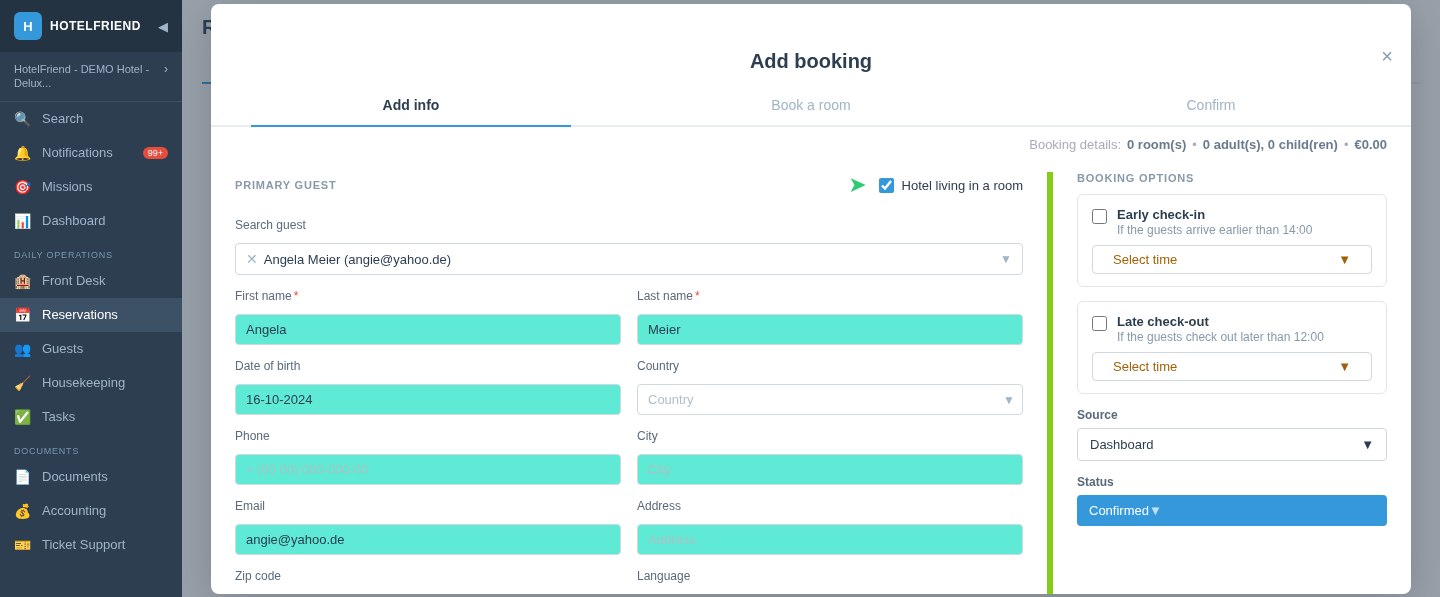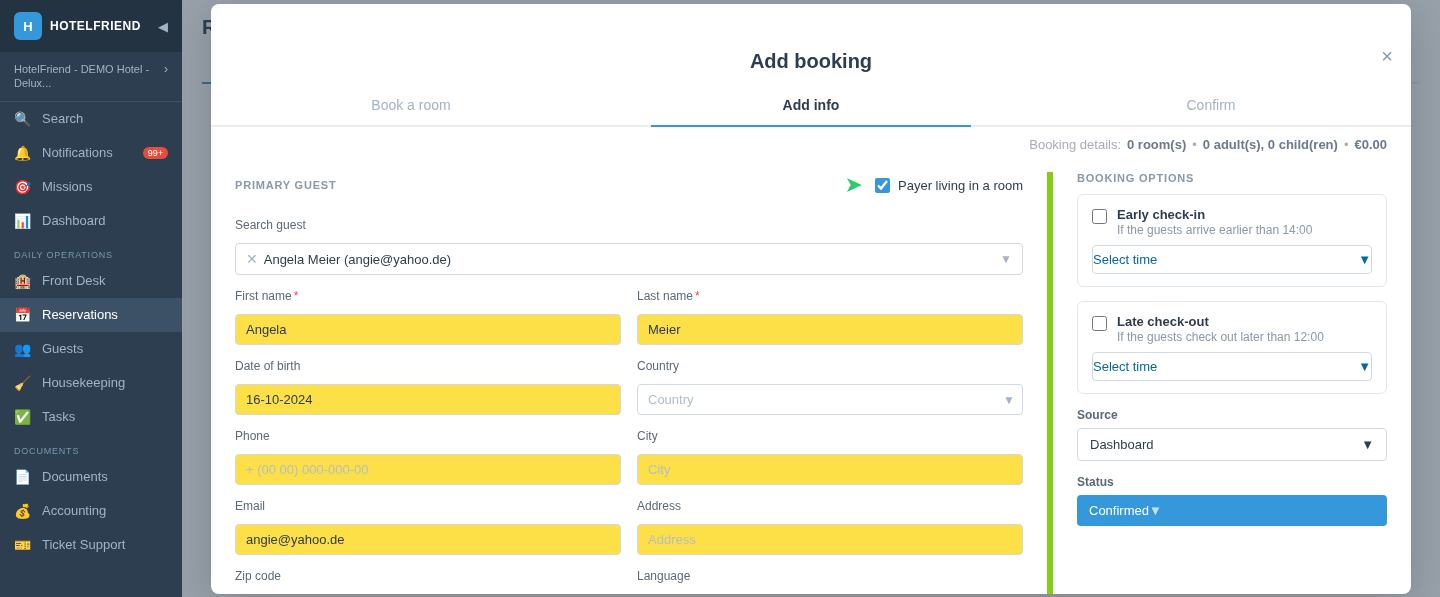--- a/index.html
+++ b/index.html
@@ -223,21 +223,21 @@
       color: #5a6a7a;
       font-weight: 500;
     }
     .form-label .required { color: #e74c3c; margin-left: 2px; }
     .form-input {
       border: 1px solid #d0d9e0;
       border-radius: 4px;
       padding: 7px 10px;
       font-size: 13px;
       color: #2c3e50;
-      background: #fde047;
+      background: #5eead4;
       outline: none;
     }
     .form-input::placeholder { color: #b0bfc8; }
     .form-select-wrap {
       position: relative;
     }
     .form-select-wrap select {
       width: 100%;
       border: 1px solid #d0d9e0;
       border-radius: 4px;
@@ -290,23 +290,23 @@
       margin-top: 2px;
       accent-color: #3498db;
     }
     .booking-option-title { font-size: 13px; font-weight: 600; color: #2c3e50; }
     .booking-option-desc { font-size: 12px; color: #8899aa; margin-top: 1px; }
     .booking-option-select {
       display: flex;
       align-items: center;
       border: 1px solid #d0d9e0;
       border-radius: 4px;
-      padding: 6px 0;
-      font-size: 13px;
-      color: #0369a1;
+      padding: 6px 20px;
+      font-size: 13px;
+      color: #a16207;
       justify-content: space-between;
       cursor: pointer;
       margin-top: 8px;
     }
 
     
     .booking-field { margin-bottom: 14px; }
     .booking-field-label { font-size: 12px; font-weight: 600; color: #5a6a7a; margin-bottom: 6px; }
     .booking-field-select {
       display: flex;
@@ -434,25 +434,25 @@
 
   <div class="modal-overlay">
     <div class="modal">
 
       <div class="modal-header">
         <h2 class="modal-title">Add booking</h2>
         <button class="modal-close">×</button>
       </div>
 
       <div class="modal-steps">
+        <div class="step active">
+          <span>Add info</span>
+        </div>
         <div class="step">
           <span>Book a room</span>
-        </div>
-        <div class="step active">
-          <span>Add info</span>
         </div>
         <div class="step">
           <span>Confirm</span>
         </div>
       </div>
 
       <div class="booking-details-bar">
         <span>Booking details:</span>
         <strong>0 room(s)</strong>
         <span>•</span>
@@ -463,21 +463,21 @@
 
       <div class="modal-body">
 
         <div class="modal-left">
           <div style="display:flex;justify-content:space-between;align-items:center;margin-bottom:10px;">
             <div class="section-label">PRIMARY GUEST</div>
             <div class="payer-row">
 
               <span class="green-arrow">➤</span>
               <input type="checkbox" class="payer-checkbox" checked="" style="">
-              <label class="payer-label">Payer living in a room</label>
+              <label class="payer-label">Hotel living in a room</label>
             </div>
           </div>
 
           <div class="form-group" style="margin-bottom:14px;">
             <div class="form-label">Search guest</div>
             <div class="guest-tag">
               <span class="guest-tag-x">✕</span>
               <span>Angela Meier (angie@yahoo.de)</span>
               <span class="guest-tag-chevron">▼</span>
             </div>

